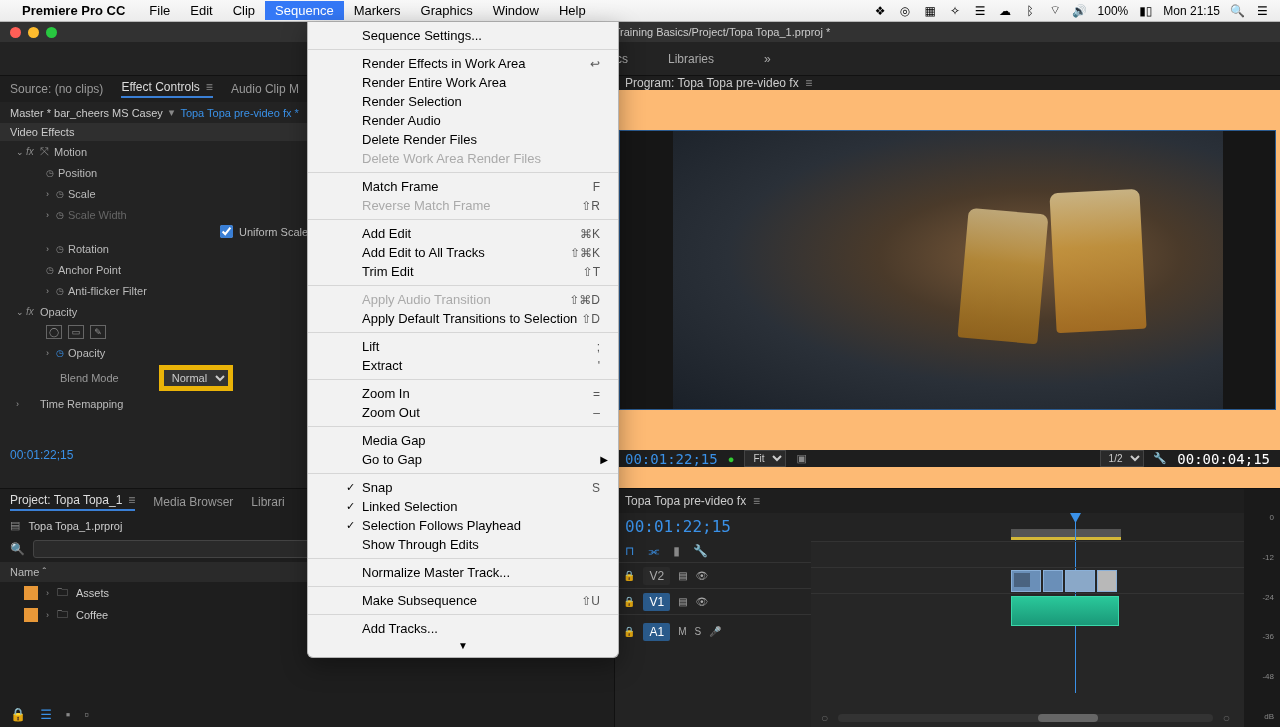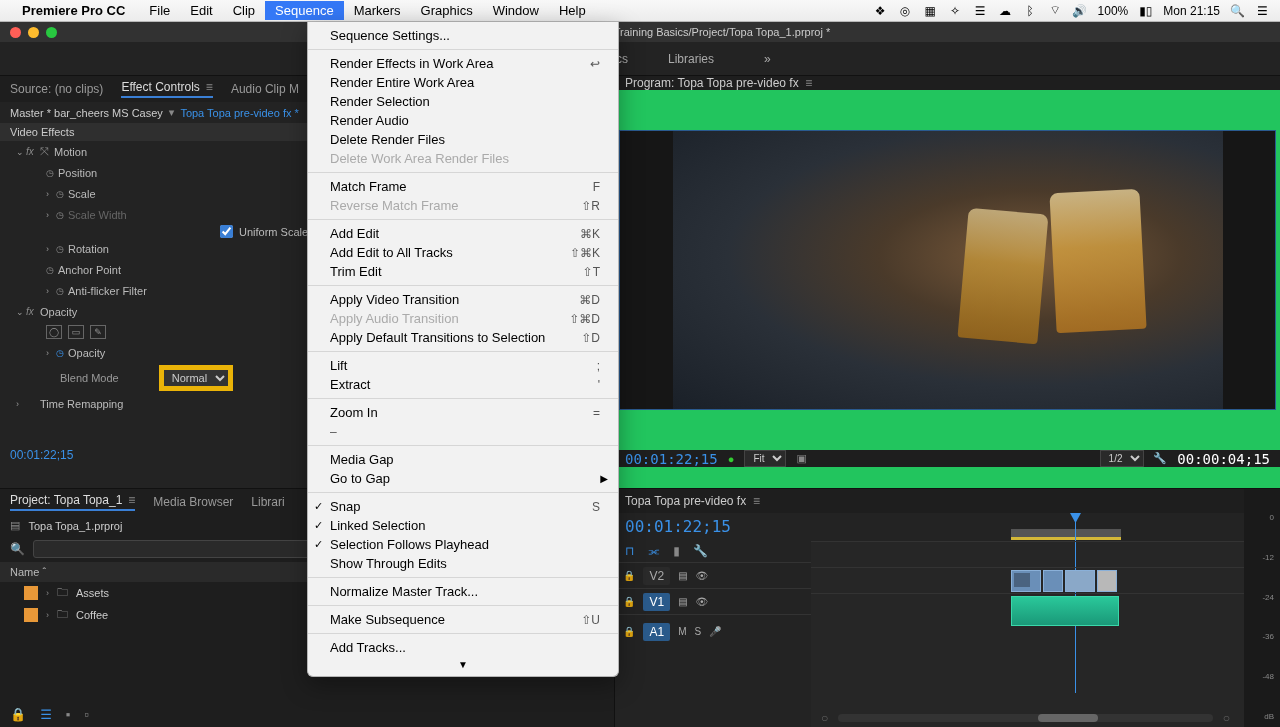--- a/index.html
+++ b/index.html
@@ -10,21 +10,21 @@
 .mac-menubar .apple { font-size: 15px; margin-right: 12px; }
 .mac-menubar .app-name { font-weight: 600; margin-right: 14px; }
 .mac-menubar .menu-item { padding: 2px 10px; cursor: default; }
 .mac-menubar .menu-item.active { background: #3478f6; color: #fff; }
 .mac-menubar .right { margin-left: auto; display: flex; align-items: center; gap: 10px; }
 .mac-menubar .right span { font-size: 12px; }
 .menubar-icon { width: 15px; height: 15px; display: inline-flex; align-items: center; justify-content: center; }
 
 
 .dropdown { position: absolute; top: 22px; left: 307px; width: 312px; background: #f2f2f2; border: 1px solid #b5b5b5; border-top: none; border-radius: 0 0 6px 6px; box-shadow: 0 8px 24px rgba(0,0,0,0.35); color: #000; font-size: 13px; z-index: 1000; padding: 4px 0; }
-.dropdown .row { display: flex; align-items: center; padding: 2px 18px 2px 22px; height: 19px; position: relative; }
+.dropdown .row { display: flex; align-items: center; padding: 2px 18px 2px 22px; height: 19px; position: relative; margin-left: 32px; }
 .dropdown .row .label { flex: 1; }
 .dropdown .row .shortcut { color: #555; font-size: 12px; }
 .dropdown .row.disabled { color: #aaa; }
 .dropdown .row .check { position: absolute; left: 6px; font-size: 11px; }
 .dropdown .row .arrow { position: absolute; right: 10px; font-size: 10px; }
 .dropdown hr { border: none; border-top: 1px solid #d6d6d6; margin: 4px 0; }
 .dropdown .more-arrow { text-align: center; font-size: 10px; padding: 2px 0; }
 
 
 .titlebar { height: 20px; background: #323232; display: flex; align-items: center; color: #ccc; font-size: 11px; }
@@ -61,21 +61,21 @@
 .ec-row.sub { padding-left: 46px; }
 .ec-checkbox { display: flex; align-items: center; gap: 6px; padding-left: 220px; font-size: 11px; color: #bbb; }
 .ec-checkbox input { accent-color: #3a7fd5; }
 .ec-blend { display: flex; align-items: center; padding: 2px 10px 2px 60px; gap: 40px; font-size: 11px; color: #999; }
 .ec-blend select { background: #333; color: #ccc; border: 5px solid #eab308; font-size: 11px; padding: 1px 4px; }
 .ec-masks { display: flex; gap: 6px; padding-left: 46px; align-items: center; height: 20px; }
 .ec-masks span { width: 16px; height: 14px; border: 1px solid #666; display: inline-flex; align-items: center; justify-content: center; font-size: 9px; color: #999; }
 .ec-time { color: #3a91e8; padding: 4px 10px; font-size: 12px; }
 
 
-.program { background: #22c55e; display: flex; flex-direction: column; gap: 36px; }
+.program { background: #fdba74; display: flex; flex-direction: column; gap: 36px; }
 .program .tab-row { height: 26px; display: flex; align-items: center; padding: 0 10px; font-size: 12px; color: #ccc; background: #1e1e1e; }
 .viewer { flex: 1; display: flex; align-items: center; justify-content: center; background: #161616; border: 1px solid #2a5a8f; margin: 4px; position: relative; }
 .viewer-img { width: 550px; height: 278px; background: radial-gradient(ellipse at 65% 45%, #7a5a3a 0%, #4a3a2a 30%, #2a3038 60%, #1a2028 100%); position: relative; overflow: hidden; }
 .viewer-img::before { content:""; position: absolute; right: 80px; top: 60px; width: 90px; height: 140px; background: linear-gradient(#e8d098 0%, #d4a040 40%, #b87820 100%); border-radius: 8px 8px 4px 4px; transform: rotate(-3deg); opacity: 0.8; }
 .viewer-img::after { content:""; position: absolute; right: 180px; top: 80px; width: 80px; height: 130px; background: linear-gradient(#e0c890 0%, #c89838 40%, #a87018 100%); border-radius: 8px 8px 4px 4px; transform: rotate(5deg); opacity: 0.75; }
 .viewer-controls { height: 26px; display: flex; align-items: center; padding: 0 10px; gap: 10px; font-size: 11px; background: #1e1e1e; }
 .viewer-controls .tc { color: #3a91e8; font-size: 14px; font-family: monospace; }
 .viewer-controls .tc-right { margin-left: auto; color: #fff; font-family: monospace; font-size: 14px; }
 .viewer-controls select { background: #2a2a2a; color: #ccc; border: 1px solid #444; font-size: 10px; padding: 1px 4px; }
 .viewer-ruler { height: 24px; background: #232323; position: relative; margin: 0 4px; }
@@ -200,24 +200,20 @@
     </div>
     <div class="row">
       <span class="label">Add Edit to All Tracks</span>
       <span class="shortcut">⇧⌘K</span>
     </div>
     <div class="row">
       <span class="label">Trim Edit</span>
       <span class="shortcut">⇧T</span>
     </div>
     <hr>
-    <div class="row">
-      <span class="label">Apply Video Transition</span>
-      <span class="shortcut">⌘D</span>
-    </div>
     <div class="row disabled">
       <span class="label">Apply Audio Transition</span>
       <span class="shortcut">⇧⌘D</span>
     </div>
     <div class="row">
       <span class="label">Apply Default Transitions to Selection</span>
       <span class="shortcut">⇧D</span>
     </div>
     <hr>
     <div class="row">
@@ -227,20 +223,21 @@
     <div class="row">
       <span class="label">Extract</span>
       <span class="shortcut">'</span>
     </div>
     <hr>
     <div class="row">
       <span class="label">Zoom In</span>
       <span class="shortcut">=</span>
     </div>
     <div class="row">
+      <span class="label">Zoom Out</span>
       <span class="shortcut">–</span>
     </div>
     <hr>
     <div class="row">
       <span class="label">Media Gap</span>
     </div>
     <div class="row">
       <span class="label">Go to Gap</span>
       <span class="arrow">▶</span>
     </div>

